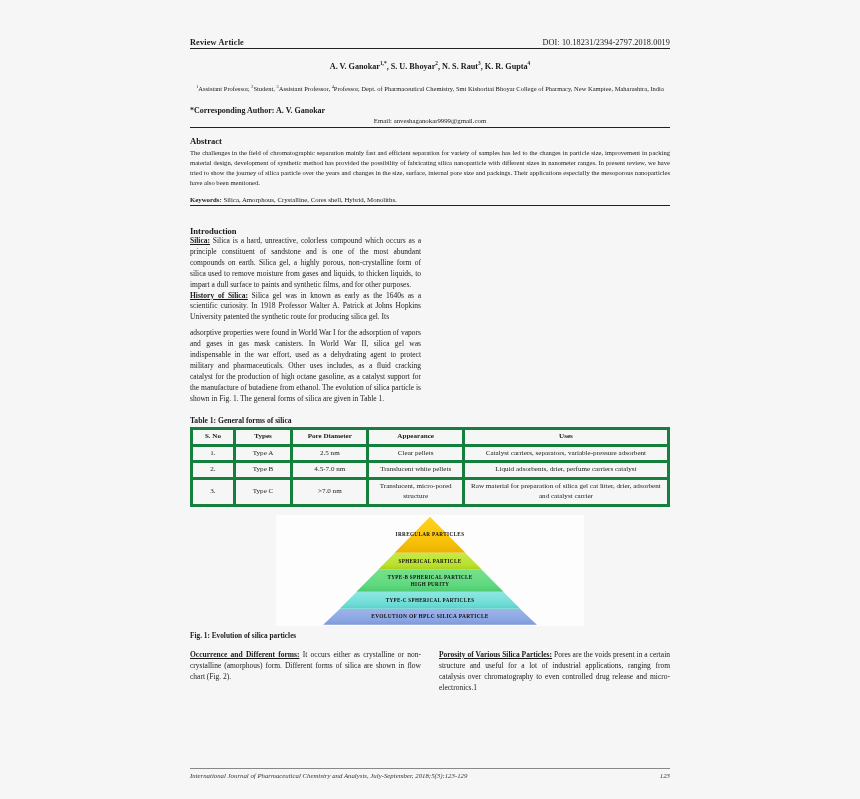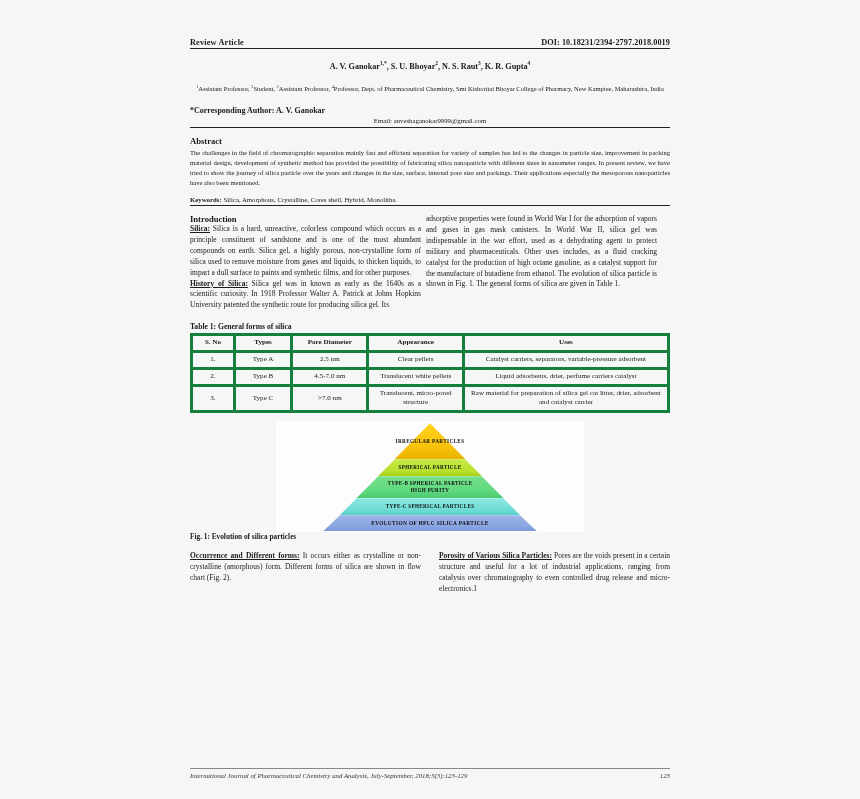--- a/index.html
+++ b/index.html
@@ -30,21 +30,21 @@
     align-items: flex-end;
     padding-top: 38px;
     border-bottom: 1.3px solid #222;
     padding-bottom: 1px;
     font-size: 8.2px;
   }
   .review-article {
     font-weight: bold;
     letter-spacing: .2px;
   }
-  .doi { font-size: 8.2px; letter-spacing: .1px; font-weight: bold; }
+  .doi { font-size: 8.2px; letter-spacing: .1px; }
 
   .art-title {
     text-align: center;
     font-weight: bold;
     font-size: 11.4px;
     margin-top: 20px;
     letter-spacing: .15px;
   }
   .authors {
     text-align: center;
@@ -91,21 +91,22 @@
     margin-top: 8px;
     padding-bottom: 2px;
     border-bottom: 1.3px solid #222;
   }
   .keywords b { font-weight: bold; }
 
   
   .cols {
     display: flex;
     gap: 5px;
-    margin-top: 8px;
+    margin-top: 20px;
+    flex-direction: column;
   }
   .col { width: 231px; }
   .col p {
     margin: 0;
     font-size: 7.5px;
     line-height: 1.46;
     text-align: justify;
   }
   .col p b { font-weight: bold; text-decoration: underline; }
 
@@ -182,20 +183,21 @@
   .b3 .slab { clip-path: polygon(33.2% 0%, 66.8% 0%, 73.9% 100%, 26.1% 100%); background: linear-gradient(180deg,#76e08a 0%, #5fd87f 70%, #4cc96e 100%); }
   .b4 .slab { clip-path: polygon(26.2% 0%, 73.8% 0%, 79.3% 100%, 20.7% 100%); background: linear-gradient(180deg,#8ce8e0 0%, #6fdcd6 70%, #57cfc9 100%); }
   .b5 .slab { clip-path: polygon(20.8% 0%, 79.2% 0%, 84.7% 100%, 15.3% 100%); background: linear-gradient(180deg,#9db4e8 0%, #8aa5e2 70%, #7b97d8 100%); }
 
   .b2 i, .b3 i, .b4 i, .b5 i { font-size: 5.1px; }
   .b5 i { font-size: 5.4px; }
 
   .fig-cap {
     font-weight: bold;
     font-size: 7.3px;
+    margin-top: 5px;
   }
 
   
   .bottom-cols {
     display: flex;
     gap: 18px;
     margin-top: 10px;
   }
 
   

